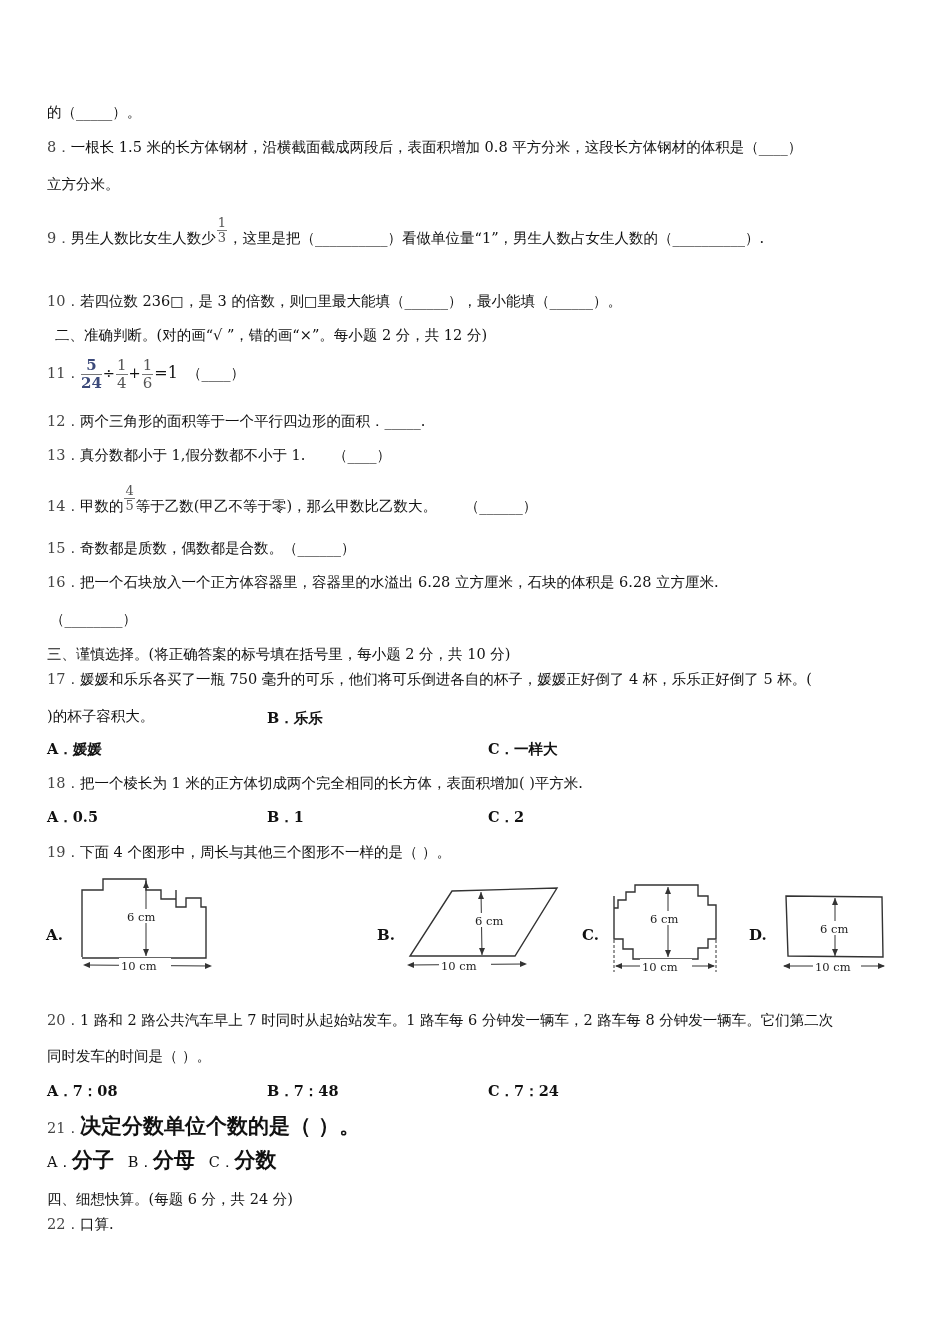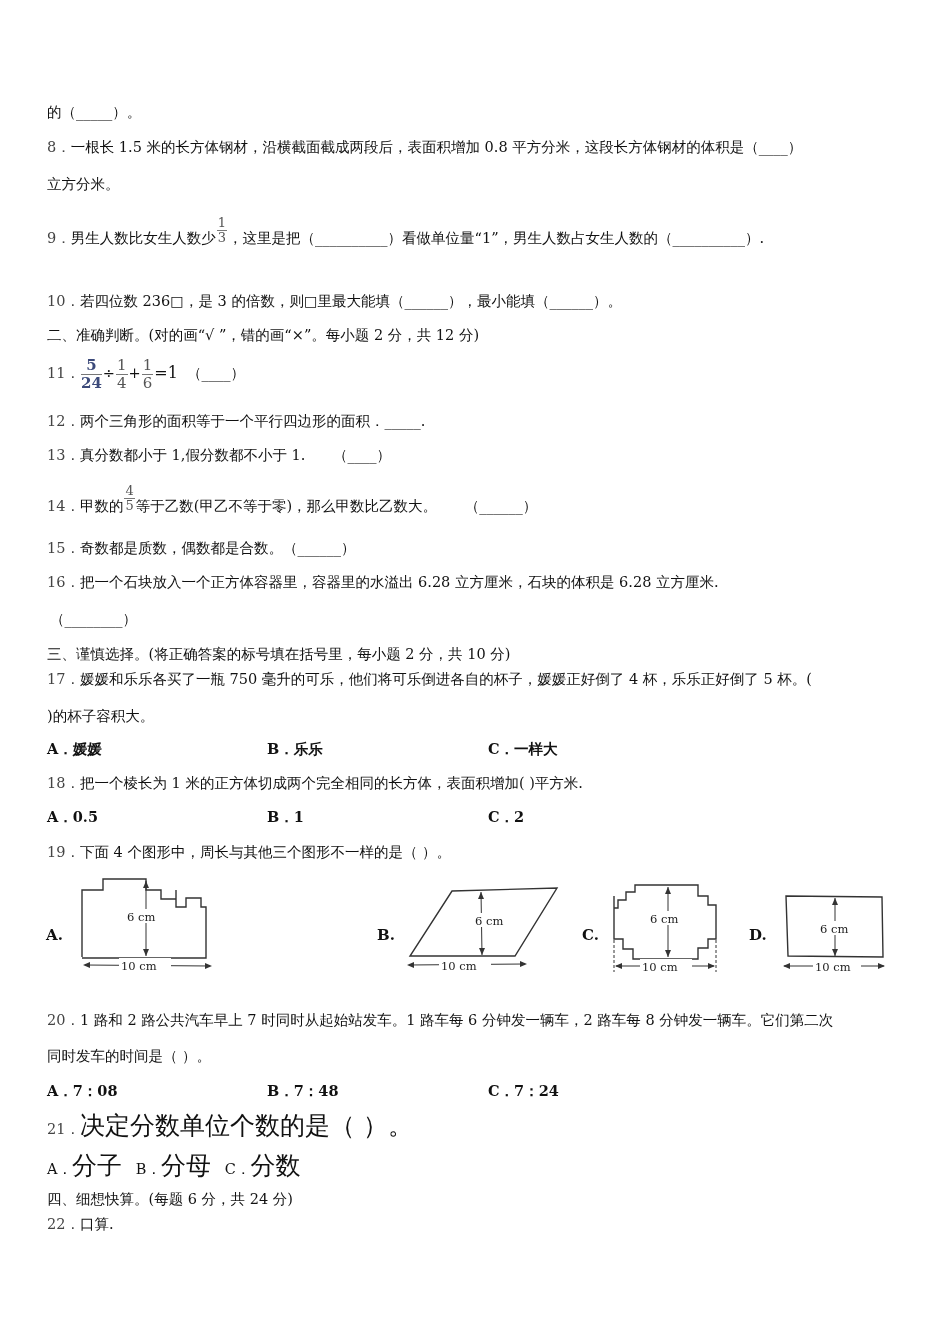--- a/index.html
+++ b/index.html
@@ -10,21 +10,21 @@
   }
   .line { position: absolute; left: 47px; white-space: nowrap; line-height: 20px; }
   .num { color: #444; font-weight: normal; font-family: "DejaVu Serif", serif; }
   .b { font-weight: normal; }
   .sect { font-weight: normal; }
   .frac { display: inline-block; vertical-align: middle; text-align: center; font-size: 13px; line-height: 14px; margin: 0 1px; color: #555; }
   .frac .n { display: block; border-bottom: 1px solid #777; padding: 0 1px; }
   .frac .d { display: block; }
   .frac.blue { color: #3c4a7a; font-weight: bold; font-size: 15px; line-height: 17px; }
   .opt { position: absolute; white-space: nowrap; font-weight: bold; line-height: 20px; text-align: right; }
-  .big { font-size: 25px; font-family: "DejaVu Sans", sans-serif; font-weight: normal; }
+  .big { font-size: 21px; font-family: "DejaVu Sans", sans-serif; font-weight: bold; }
   .fig { position: absolute; }
   .fig-label { position: absolute; font-weight: bold; font-size: 15px; }
   svg text { font-family: "DejaVu Serif", serif; font-size: 11.5px; fill: #222; }
 </style>
 </head>
 <body>
 
 <div class="line b" style="top:102px;">的（_____）。</div>
 
 <div class="line" style="top:137px;">
@@ -33,21 +33,21 @@
 <div class="line b" style="top:174px;">立方分米。</div>
 
 <div class="line" style="top:224px;">
   <span class="num">9．</span><span class="b">男生人数比女生人数少</span><span class="frac" style="position:relative; top:-8px;"><span class="n">1</span><span class="d">3</span></span><span class="b">，这里是把（__________）看做单位量“1”，男生人数占女生人数的（__________）.</span>
 </div>
 
 <div class="line" style="top:291px;">
   <span class="num">10．</span><span class="b">若四位数 236□，是 3 的倍数，则□里最大能填（______），最小能填（______）。</span>
 </div>
 
-<div class="line sect" style="top:325px;">二、准确判断。(对的画“√ ”，错的画“×”。每小题 2 分，共 12 分)</div>
+<div class="line sect" style="top:325px;margin-left:8px;">二、准确判断。(对的画“√ ”，错的画“×”。每小题 2 分，共 12 分)</div>
 
 <div class="line" style="top:356px; line-height:34px;">
   <span class="num">11．</span><span class="frac blue"><span class="n">5</span><span class="d">24</span></span><span>÷</span><span class="frac" style="font-size:15px;line-height:17px;"><span class="n">1</span><span class="d">4</span></span><span>+</span><span class="frac" style="font-size:15px;line-height:17px;"><span class="n">1</span><span class="d">6</span></span><span class="b" style="font-size:16px;">=1</span>&nbsp;&nbsp;<span>（____）</span>
 </div>
 
 <div class="line" style="top:411px;">
   <span class="num">12．</span><span class="b">两个三角形的面积等于一个平行四边形的面积．_____.</span>
 </div>
 
 <div class="line" style="top:445px;">
@@ -67,21 +67,21 @@
 </div>
 <div class="line b" style="top:609px; left:50px;">（________）</div>
 
 <div class="line sect" style="top:644px;">三、谨慎选择。(将正确答案的标号填在括号里，每小题 2 分，共 10 分)</div>
 
 <div class="line" style="top:669px;">
   <span class="num">17．</span><span class="b">媛媛和乐乐各买了一瓶 750 毫升的可乐，他们将可乐倒进各自的杯子，媛媛正好倒了 4 杯，乐乐正好倒了 5 杯。(</span>
 </div>
 <div class="line b" style="top:706px;">)的杯子容积大。</div>
 <div class="opt" style="top:739px; left:47px;">A．媛媛</div>
-<div class="opt" style="top:739px; left:267px;">B．乐乐</div>
+<div class="opt" style="top:708px; left:267px;">B．乐乐</div>
 <div class="opt" style="top:739px; left:488px;">C．一样大</div>
 
 <div class="line" style="top:773px;text-align:right;">
   <span class="num">18．</span><span class="b">把一个棱长为 1 米的正方体切成两个完全相同的长方体，表面积增加(     )平方米.</span>
 </div>
 <div class="opt" style="top:807px; left:47px;">A．0.5</div>
 <div class="opt" style="top:807px; left:267px;">B．1</div>
 <div class="opt" style="top:807px; left:488px;">C．2</div>
 
 <div class="line" style="top:842px;">
@@ -154,21 +154,21 @@
   <span class="num">20．</span><span class="b">1 路和 2 路公共汽车早上 7 时同时从起始站发车。1 路车每 6 分钟发一辆车，2 路车每 8 分钟发一辆车。它们第二次</span>
 </div>
 <div class="line b" style="top:1046px;">同时发车的时间是（  ）。</div>
 <div class="opt" style="top:1081px; left:47px;">A．7：08</div>
 <div class="opt" style="top:1081px; left:267px;">B．7：48</div>
 <div class="opt" style="top:1081px; left:488px;">C．7：24</div>
 
 <div class="line" style="top:1112px; line-height:28px;">
   <span class="num">21．</span><span class="big">决定分数单位个数的是（   ）。</span>
 </div>
-<div class="line" style="top:1148px; line-height:36px;">
+<div class="line" style="top:1148px; line-height:24px;">
   <span><span class="b">A．</span><span class="big">分子</span></span>&nbsp;&nbsp;
   <span><span class="b">B．</span><span class="big">分母</span></span>&nbsp;&nbsp;
   <span><span class="b">C．</span><span class="big">分数</span></span>
 </div>
 
 <div class="line sect" style="top:1189px;">四、细想快算。(每题 6 分，共 24 分)</div>
 
 <div class="line" style="top:1214px;">
   <span class="num">22．</span><span>口算.</span>
 </div>

